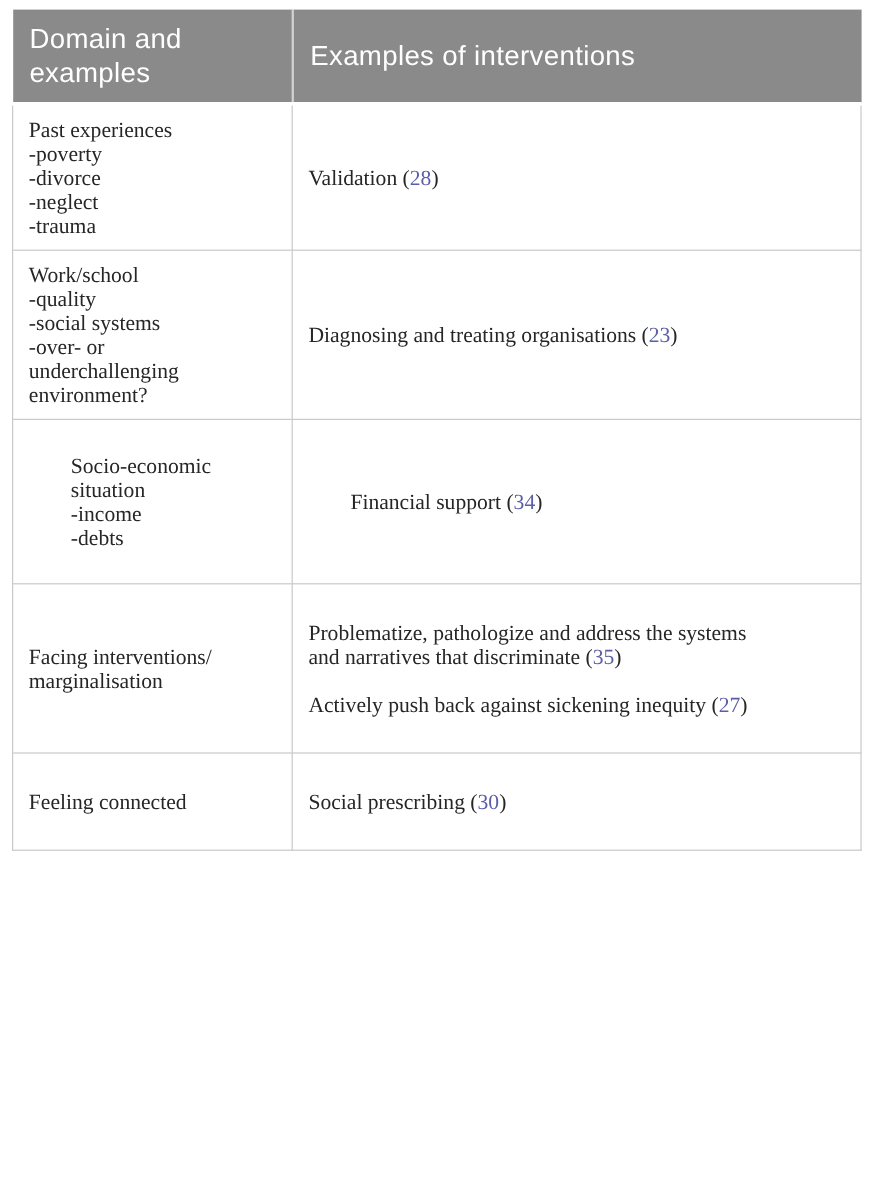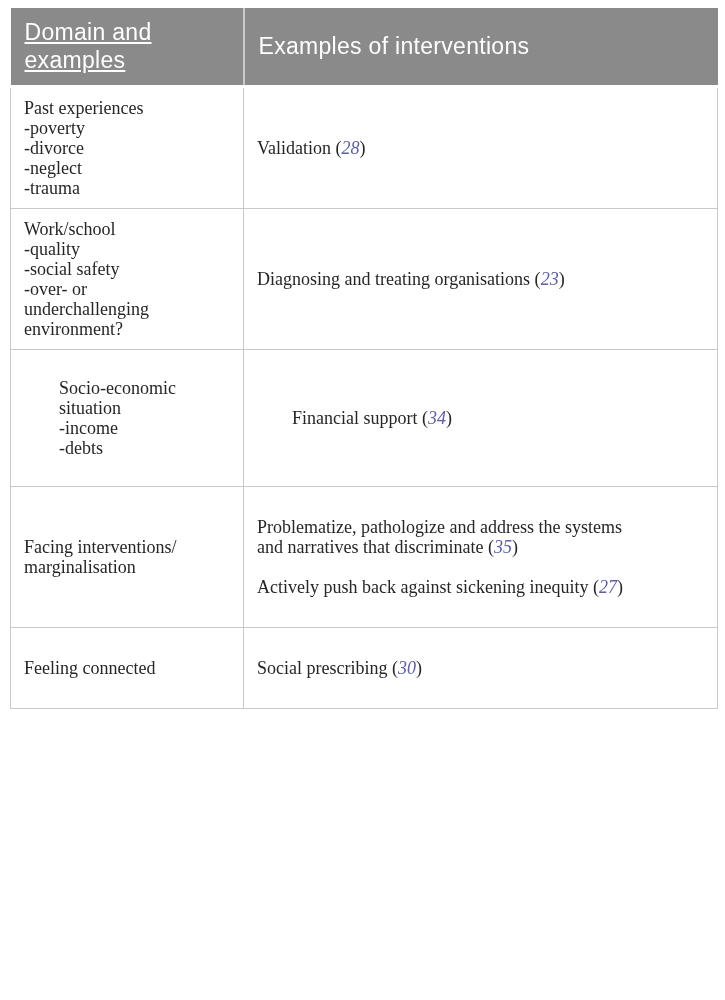--- a/index.html
+++ b/index.html
@@ -35,21 +35,20 @@
     line-height:28px;
     letter-spacing:0.3px;
     text-align:left;
     vertical-align:middle;
     height:78px;
     padding:8px 10px 8px 14px;
     border-bottom:3px solid #ffffff;
   }
   thead th.first{
     border-right:2px solid rgba(255,255,255,0.55);
-    text-decoration:underline;
   }
 
   tbody td{
     border:1px solid var(--border);
     vertical-align:middle;
     font-size:18px;
     line-height:20px;
     color:var(--body-text);
     padding:10px 12px 10px 13px;
     white-space:pre-line;
@@ -58,21 +57,20 @@
   tbody tr.row4 td{height:137px;padding-left:48px;}
 
   .interv-line{
     margin:0;
     white-space:pre-line;
   }
   .cite{
     color:var(--citation);
     text-decoration:none;
     cursor:pointer;
-    font-style:italic;
   }
 </style>
 </head>
 <body>
 
 <div class="table-wrap">
   <table>
     <colgroup>
         <col class="c1">
         <col class="c2">
@@ -90,21 +88,21 @@
 -divorce
 -neglect
 -trauma</td>
         <td>
           <p class="interv-line"><span>Validation (</span><a class="cite">28</a><span>)</span></p>
         </td>
       </tr>
       <tr>
         <td>Work/school
 -quality
--social safety
+-social systems
 -over- or
 underchallenging
 environment?</td>
         <td>
           <p class="interv-line"><span>Diagnosing and treating organisations (</span><a class="cite">23</a><span>)</span></p>
         </td>
       </tr>
       <tr class="row4">
         <td>Socio-economic
 situation

